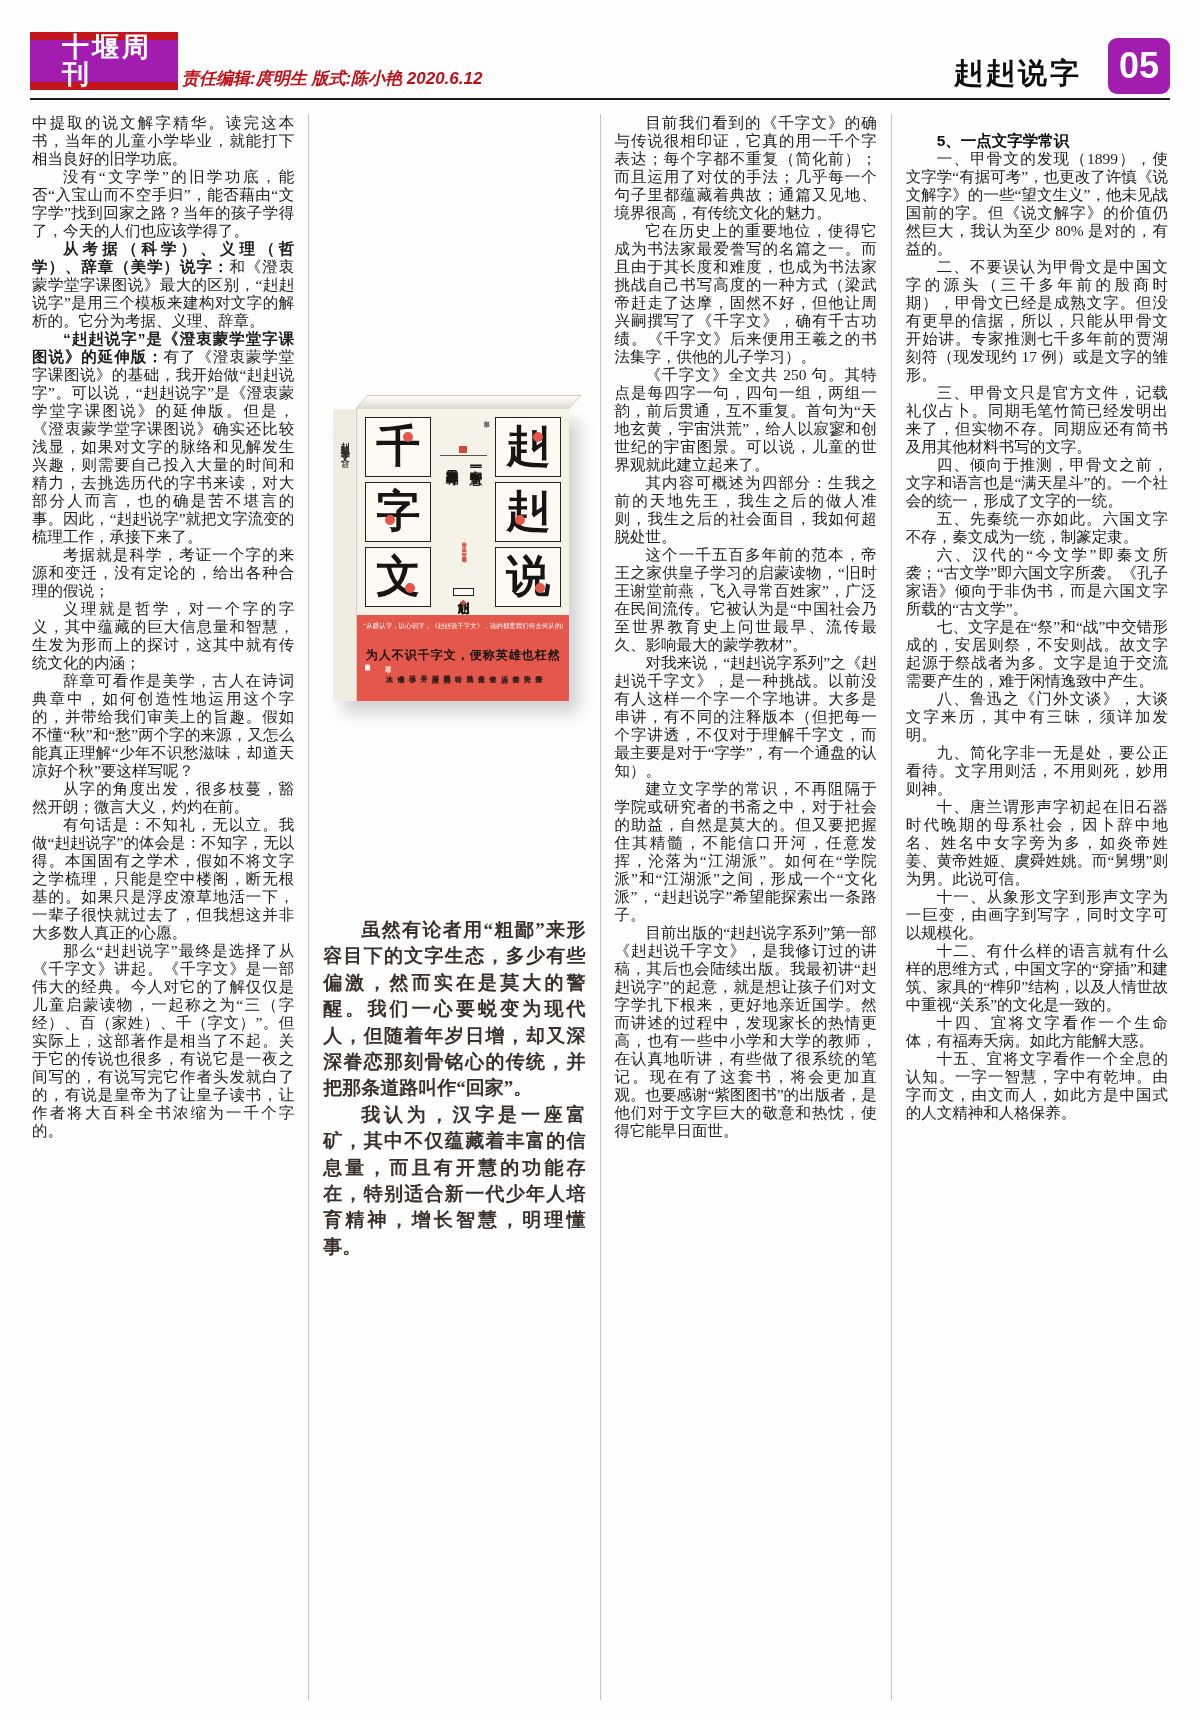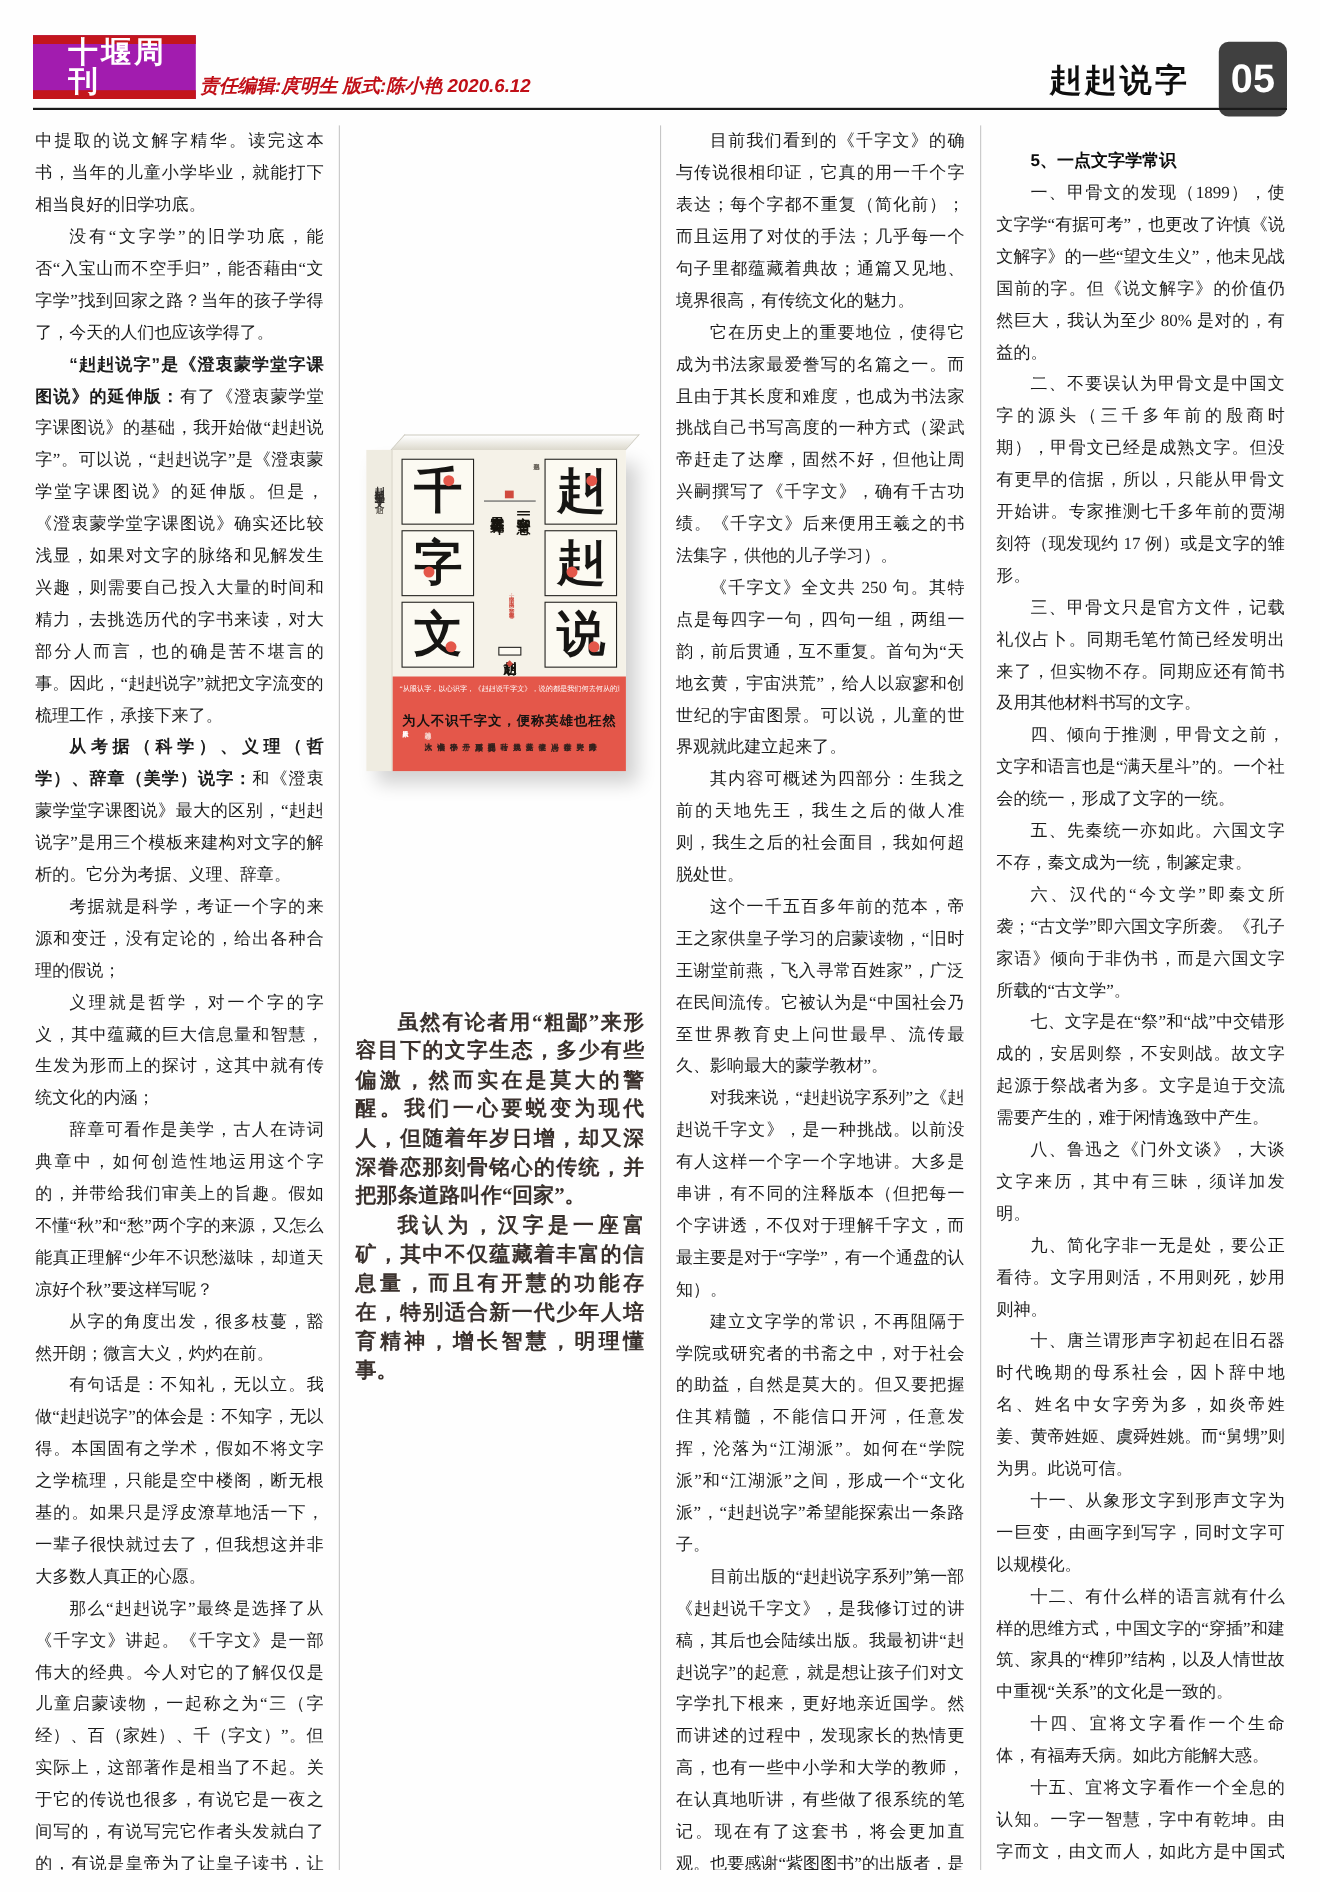--- a/index.html
+++ b/index.html
@@ -8,31 +8,31 @@
   
   .masthead{position:absolute;left:30px;top:30px;width:1140px;height:66px;}
   .logo{position:absolute;left:0;top:2px;width:148px;height:58px;background:#a21caf;
         border-top:8px solid #c3161c;border-bottom:8px solid #c3161c;box-sizing:border-box;
         display:flex;align-items:center;justify-content:center;padding-left:32px;}
   .logo span{color:#fff;font-weight:bold;font-size:27px;letter-spacing:3px;line-height:1;}
   .editor-line{position:absolute;left:152px;bottom:6px;color:#c00f17;font-style:italic;font-weight:bold;
         font-size:17px;font-family:"Liberation Sans","DejaVu Sans",sans-serif;}
   .section-title{position:absolute;right:88px;top:24px;font-size:29px;font-weight:bold;letter-spacing:3px;
         font-family:"Liberation Sans","DejaVu Sans",sans-serif;color:#0e0e0e;}
-  .page-badge{position:absolute;right:0;top:8px;width:62px;height:68px;background:#404040;border-radius:9px;
+  .page-badge{position:absolute;right:0;top:8px;width:62px;height:56px;background:#a21caf;border-radius:9px;
         color:#fff;font-weight:bold;font-size:36px;display:flex;align-items:center;justify-content:center;
         font-family:"Liberation Sans","DejaVu Sans",sans-serif;}
   .head-rule{position:absolute;left:30px;top:98px;width:1140px;height:2px;background:#1a1a1a;}
   
   .content{position:absolute;left:30px;top:114px;width:1140px;height:1586px;display:flex;}
   .col{flex:1 1 0;padding:0 14px;box-sizing:border-box;overflow:hidden;height:100%;}
   .col+.col{border-left:1px solid #c6c6c6;}
   .col:first-child{padding-left:2px;}
   .col:last-child{padding-right:2px;}
-  .para{margin:0;font-size:15.5px;line-height:29px;text-align:justify;}
+  .para{margin:0;font-size:15.5px;line-height:18px;text-align:justify;}
   .para.ind{text-indent:2em;}
   .para.flush{text-indent:0;}
   .para.sub{font-family:"Liberation Sans","DejaVu Sans",sans-serif;font-weight:bold;text-indent:2em;
         margin-top:26px;color:#0d0d0d;}
   .para.sub:first-child{margin-top:18px;}
   .para .lead{font-family:"Liberation Sans","DejaVu Sans",sans-serif;font-weight:bold;}
   .para.q{font-weight:bold;text-indent:2em;color:#3a312d;font-size:19px;line-height:26.4px;}
   
   .bookwrap{margin:281px 0 0 10px;width:238px;}
   .book-top{height:13px;width:212px;margin-left:22px;background:linear-gradient(#ffffff,#dcd9cd);
@@ -83,22 +83,22 @@
     <div class="section-title">赳赳说字</div>
     <div class="page-badge">05</div>
   </div>
   <div class="head-rule"></div>
 
   <div class="content">
 
     <div class="col">
         <p class="para flush">中提取的说文解字精华。读完这本书，当年的儿童小学毕业，就能打下相当良好的旧学功底。</p>
         <p class="para ind">没有“文字学”的旧学功底，能否“入宝山而不空手归”，能否藉由“文字学”找到回家之路？当年的孩子学得了，今天的人们也应该学得了。</p>
+        <p class="para ind"><span class="lead">从考据（科学）、义理（哲学）、辞章（美学）说字：</span>和《澄衷蒙学堂字课图说》最大的区别，“赳赳说字”是用三个模板来建构对文字的解析的。它分为考据、义理、辞章。</p>
         <p class="para ind"><span class="lead">“赳赳说字”是《澄衷蒙学堂字课图说》的延伸版：</span>有了《澄衷蒙学堂字课图说》的基础，我开始做“赳赳说字”。可以说，“赳赳说字”是《澄衷蒙学堂字课图说》的延伸版。但是，《澄衷蒙学堂字课图说》确实还比较浅显，如果对文字的脉络和见解发生兴趣，则需要自己投入大量的时间和精力，去挑选历代的字书来读，对大部分人而言，也的确是苦不堪言的事。因此，“赳赳说字”就把文字流变的梳理工作，承接下来了。</p>
-        <p class="para ind"><span class="lead">从考据（科学）、义理（哲学）、辞章（美学）说字：</span>和《澄衷蒙学堂字课图说》最大的区别，“赳赳说字”是用三个模板来建构对文字的解析的。它分为考据、义理、辞章。</p>
         <p class="para ind">考据就是科学，考证一个字的来源和变迁，没有定论的，给出各种合理的假说；</p>
         <p class="para ind">义理就是哲学，对一个字的字义，其中蕴藏的巨大信息量和智慧，生发为形而上的探讨，这其中就有传统文化的内涵；</p>
         <p class="para ind">辞章可看作是美学，古人在诗词典章中，如何创造性地运用这个字的，并带给我们审美上的旨趣。假如不懂“秋”和“愁”两个字的来源，又怎么能真正理解“少年不识愁滋味，却道天凉好个秋”要这样写呢？</p>
         <p class="para ind">从字的角度出发，很多枝蔓，豁然开朗；微言大义，灼灼在前。</p>
         <p class="para ind">有句话是：不知礼，无以立。我做“赳赳说字”的体会是：不知字，无以得。本国固有之学术，假如不将文字之学梳理，只能是空中楼阁，断无根基的。如果只是浮皮潦草地活一下，一辈子很快就过去了，但我想这并非大多数人真正的心愿。</p>
         <p class="para ind">那么“赳赳说字”最终是选择了从《千字文》讲起。《千字文》是一部伟大的经典。今人对它的了解仅仅是儿童启蒙读物，一起称之为“三（字经）、百（家姓）、千（字文）”。但实际上，这部著作是相当了不起。关于它的传说也很多，有说它是一夜之间写的，有说写完它作者头发就白了的，有说是皇帝为了让皇子读书，让作者将大百科全书浓缩为一千个字的。</p>
       </div>
 
     <div class="col">
       <div class="bookwrap">

